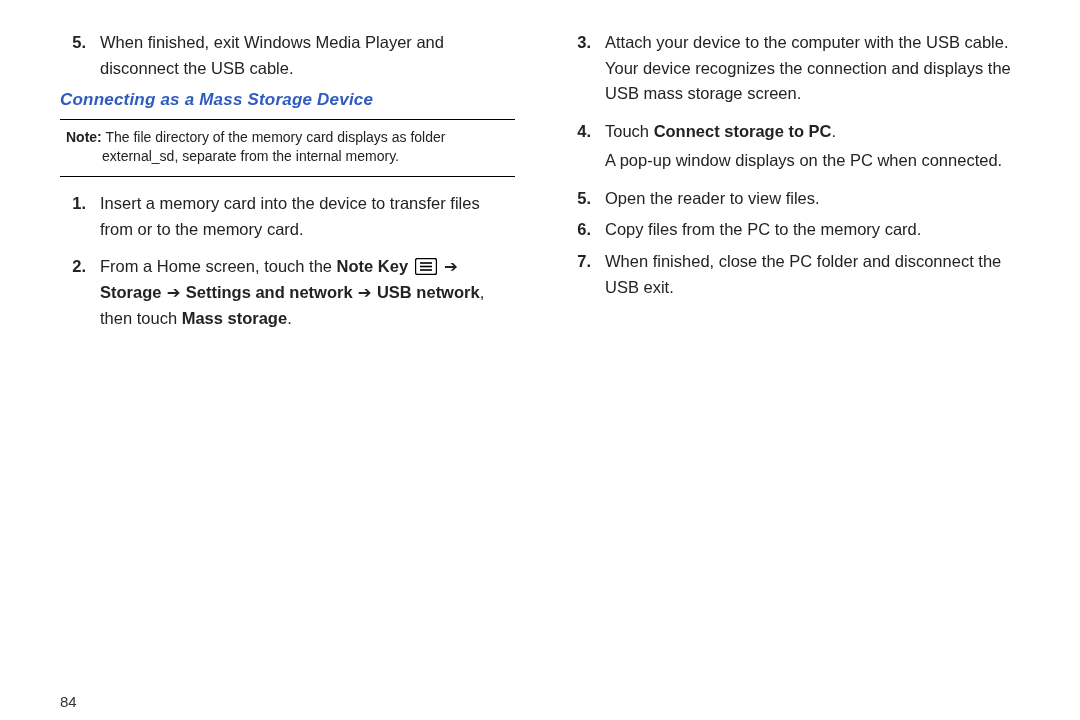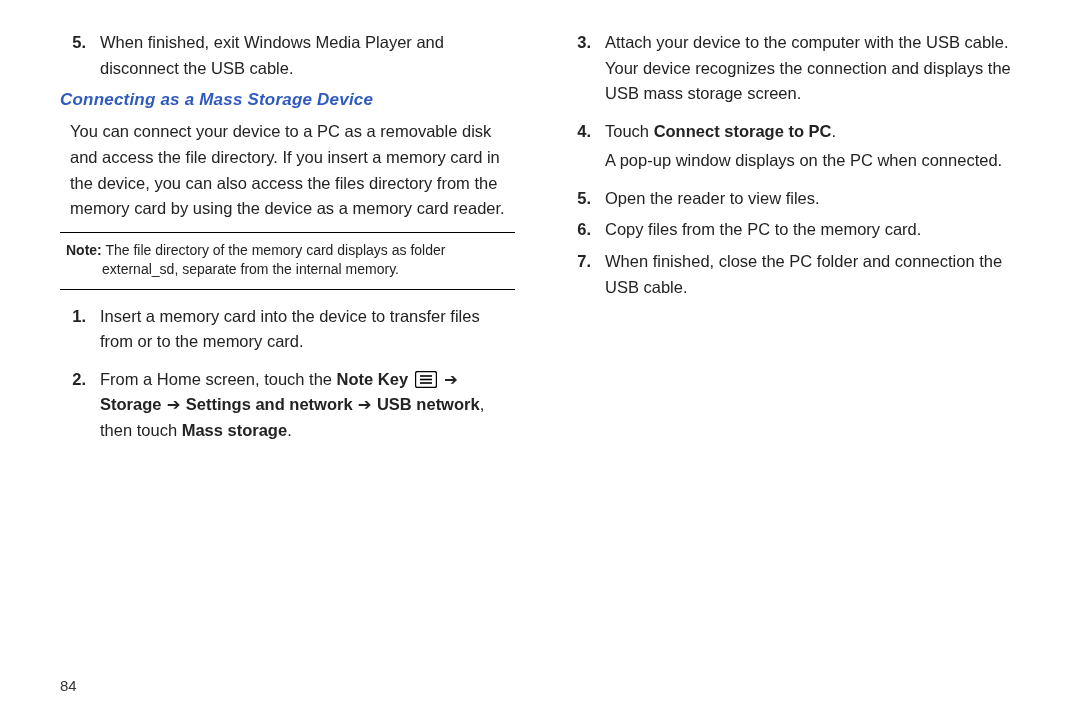--- a/index.html
+++ b/index.html
@@ -80,42 +80,41 @@
   .menu-key-icon {
     display: inline-block;
     vertical-align: -3px;
     width: 22px;
     height: 17px;
     margin: 0 2px;
   }
   .menu-key-icon svg { display: block; }
   .page-num {
     position: absolute;
-    bottom: 26px;
+    bottom: 10px;
     left: 60px;
     font-size: 15px;
     color: #333;
   }
 </style>
 </head>
 <body>
 
 <div class="page">
   <div class="columns">
 
     <div class="col">
 
       <div class="step">
         <div class="step-num">5.</div>
         <div class="step-body">When finished, exit Windows Media Player and disconnect the USB cable.</div>
       </div>
 
       <div class="heading">Connecting as a Mass Storage Device</div>
 
-      <p class="para">You can connect your device to a PC as a removable disk and access the file directory. If you insert a memory card in the device, you can also access the files directory from the memory card by using the device as a memory card reader.</p>
 
       <hr class="rule">
       <div class="note-block">
         <span class="note-indent">
           <span class="note-label">Note:</span>
           <span>The file directory of the memory card displays as folder external_sd, separate from the internal memory.</span>
         </span>
       </div>
       <hr class="rule">
 
@@ -170,20 +169,20 @@
         <div class="step-body">Open the reader to view files.</div>
       </div>
 
       <div class="step">
         <div class="step-num">6.</div>
         <div class="step-body">Copy files from the PC to the memory card.</div>
       </div>
 
       <div class="step">
         <div class="step-num">7.</div>
-        <div class="step-body">When finished, close the PC folder and connection the USB cable.</div>
+        <div class="step-body">When finished, close the PC folder and disconnect the USB exit.</div>
       </div>
 
     </div>
   </div>
 
   <div class="page-num">84</div>
 </div>
 
 </body></html>

